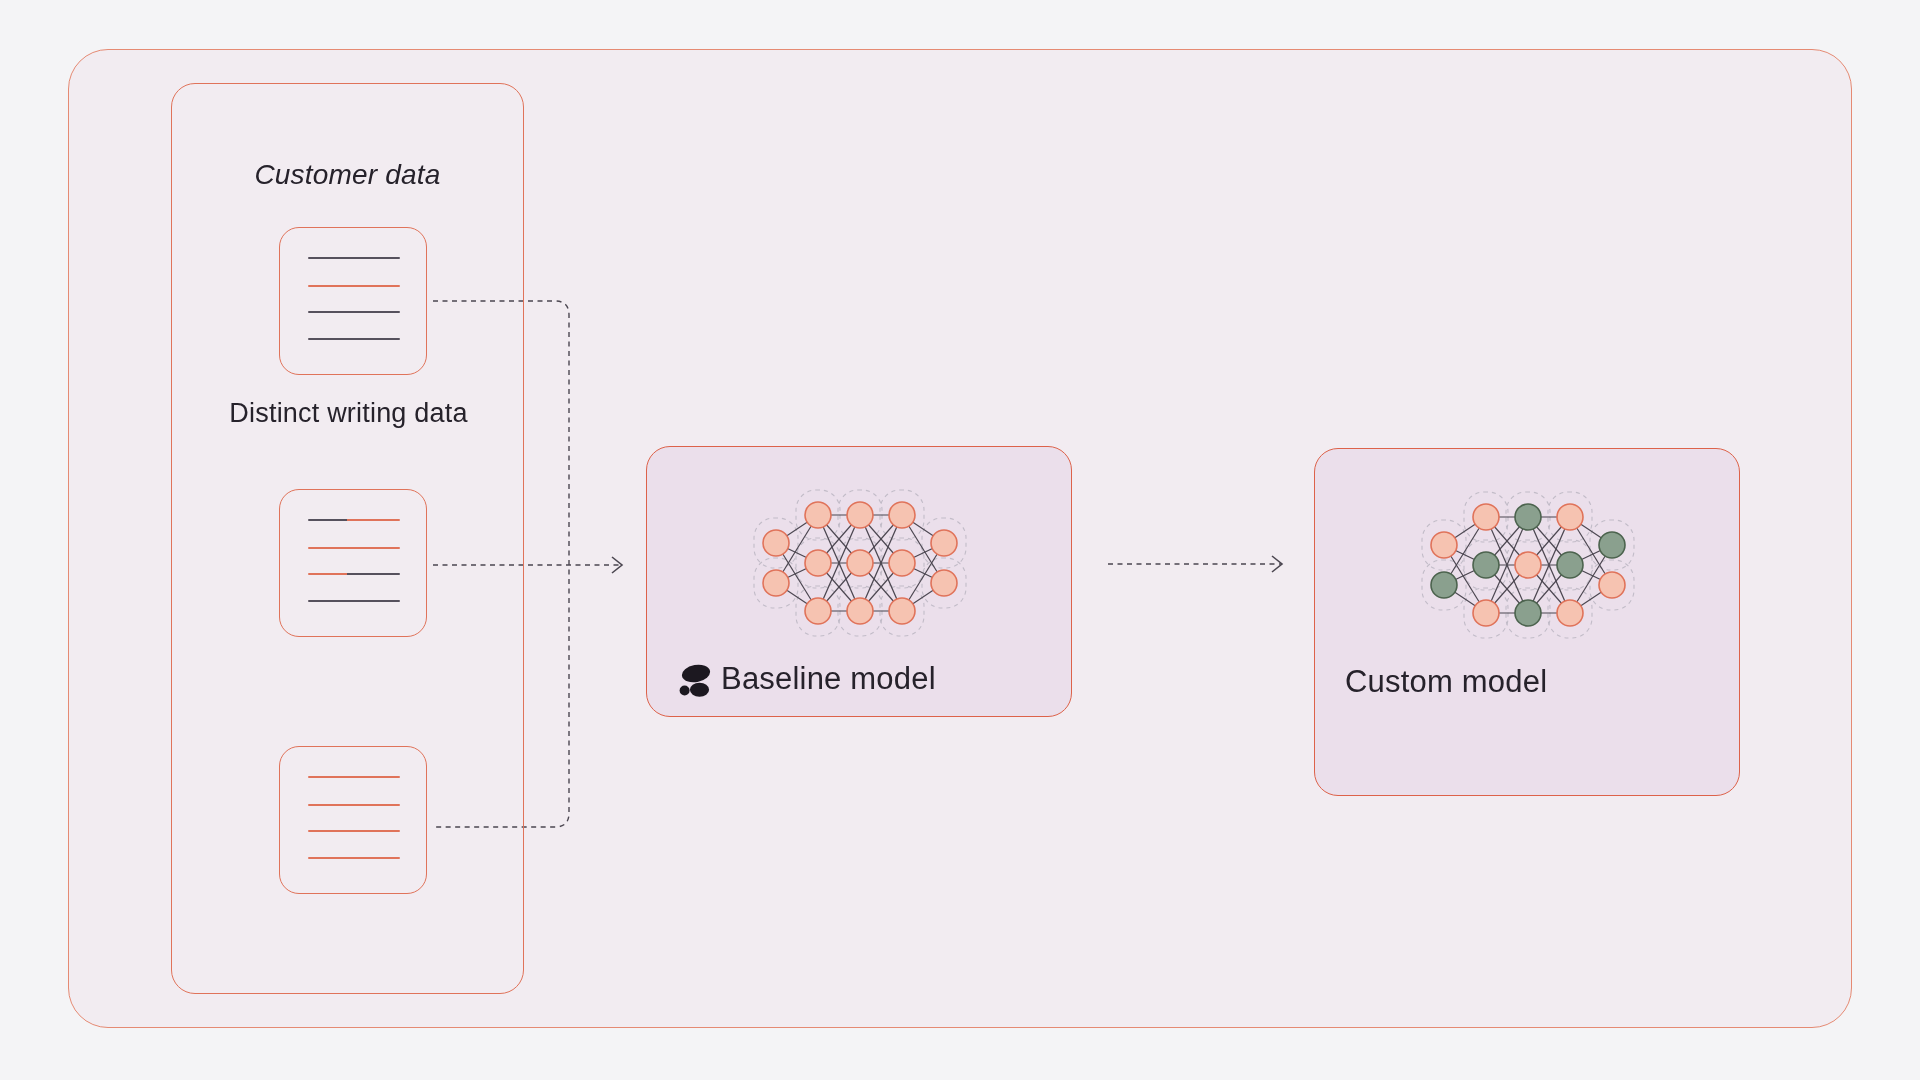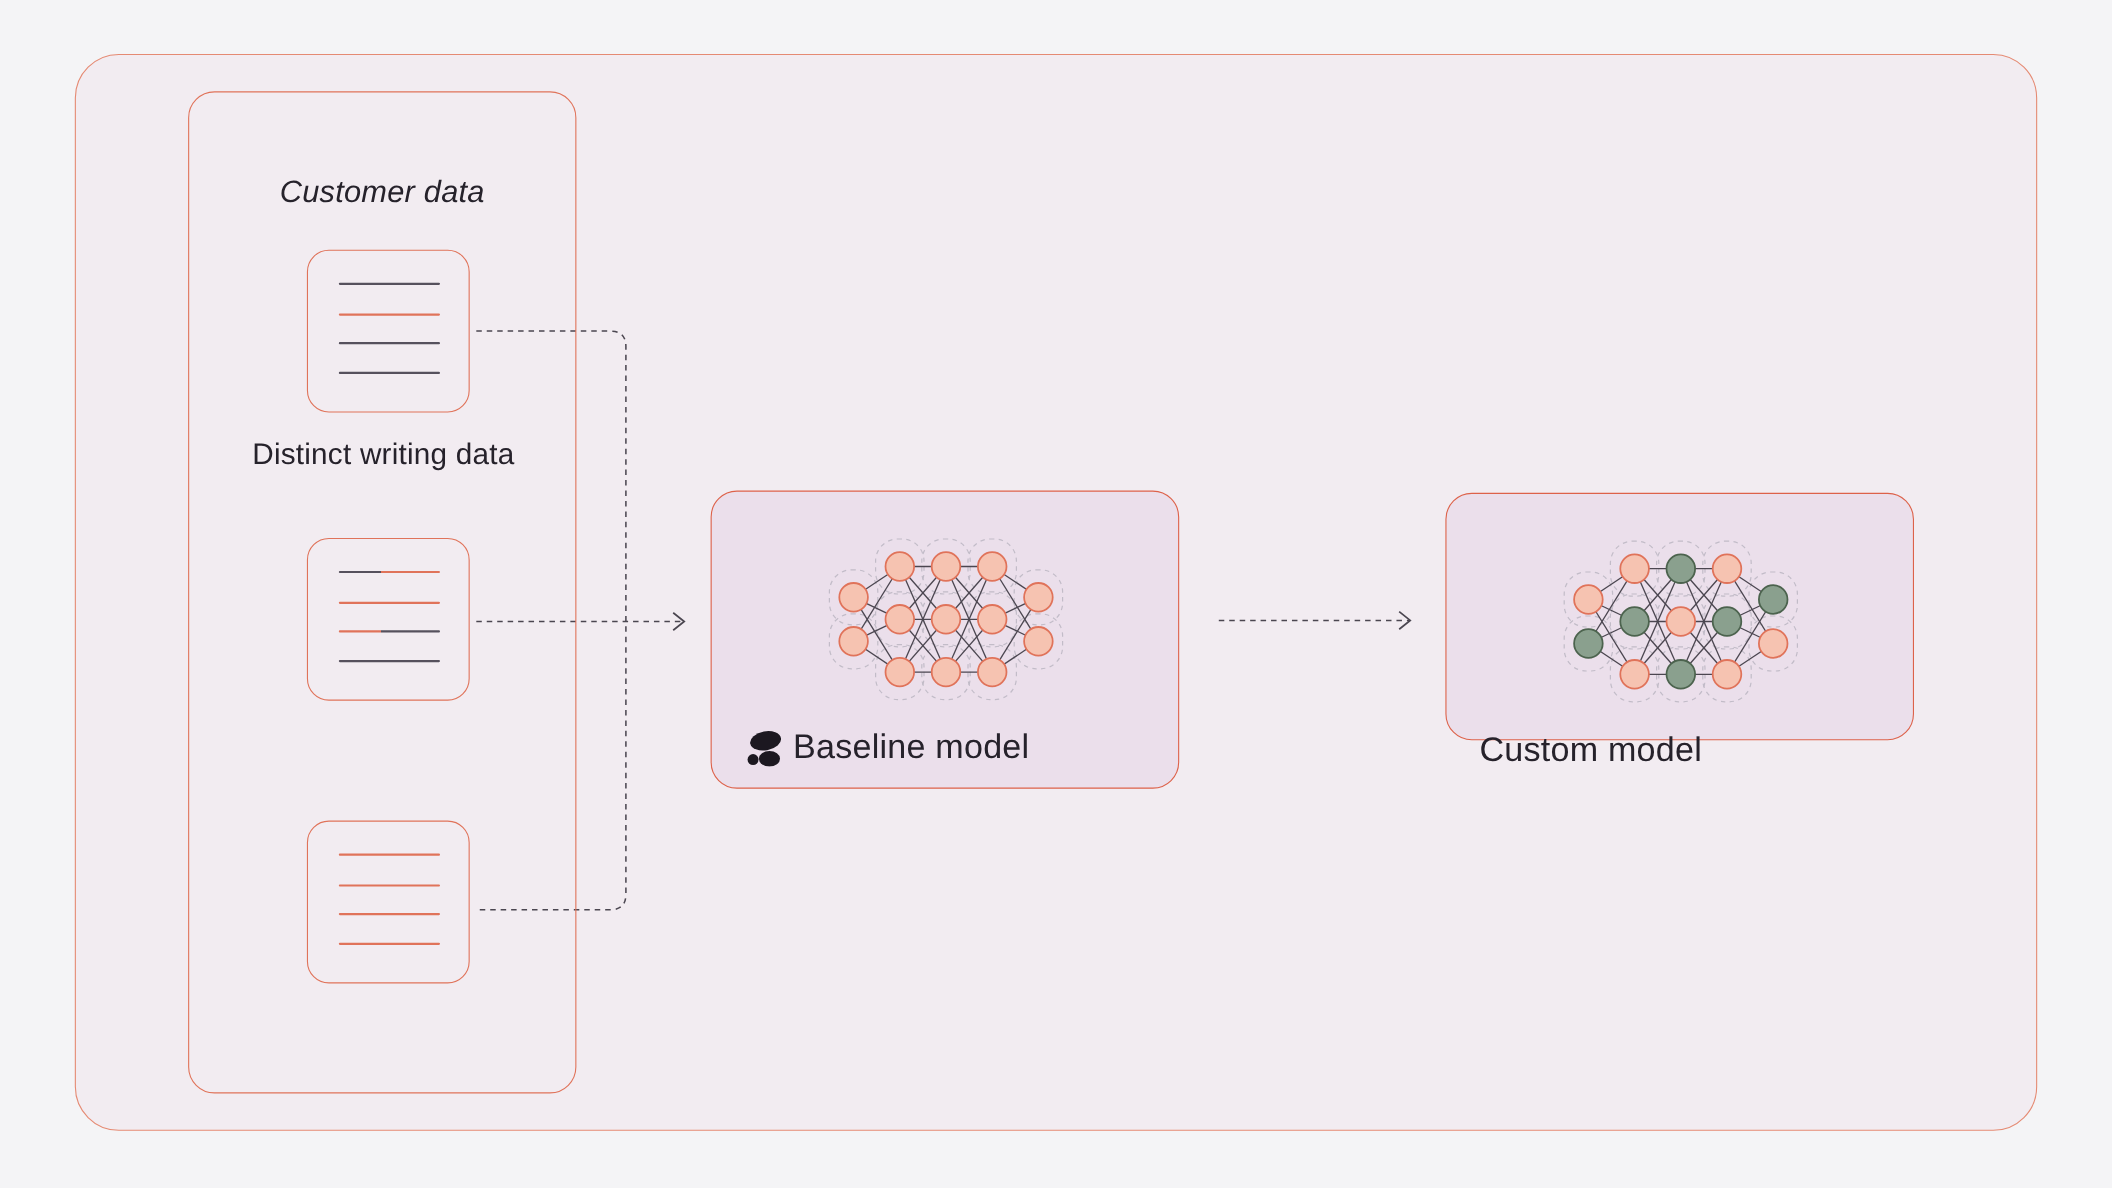--- a/index.html
+++ b/index.html
@@ -41,21 +41,21 @@
     font-size:27px;line-height:28px;letter-spacing:.2px;
   }
   .model-box{
     position:absolute;width:426px;
     background:#ebdfeb;
     border:1.5px solid #dd624a;
     border-radius:24px;
     box-sizing:border-box;
   }
   .model-box.baseline{left:577px;top:396px;height:271px;}
-  .model-box.custom{left:1245px;top:398px;height:225px;padding-left:40px;}
+  .model-box.custom{left:1245px;top:398px;height:348px;padding-left:40px;}
   .net{position:absolute;left:0;top:0;width:426px;height:220px;}
   .model-label-row{
     position:absolute;left:32px;top:206px;height:44px;
     display:flex;align-items:flex-end;gap:10px;
   }
   .model-label-row .label-text{font-size:31px;letter-spacing:.2px;white-space:nowrap;}
   .logo-mark{width:32px;height:33px;flex:0 0 auto;}
 </style>
 </head>
 <body>

